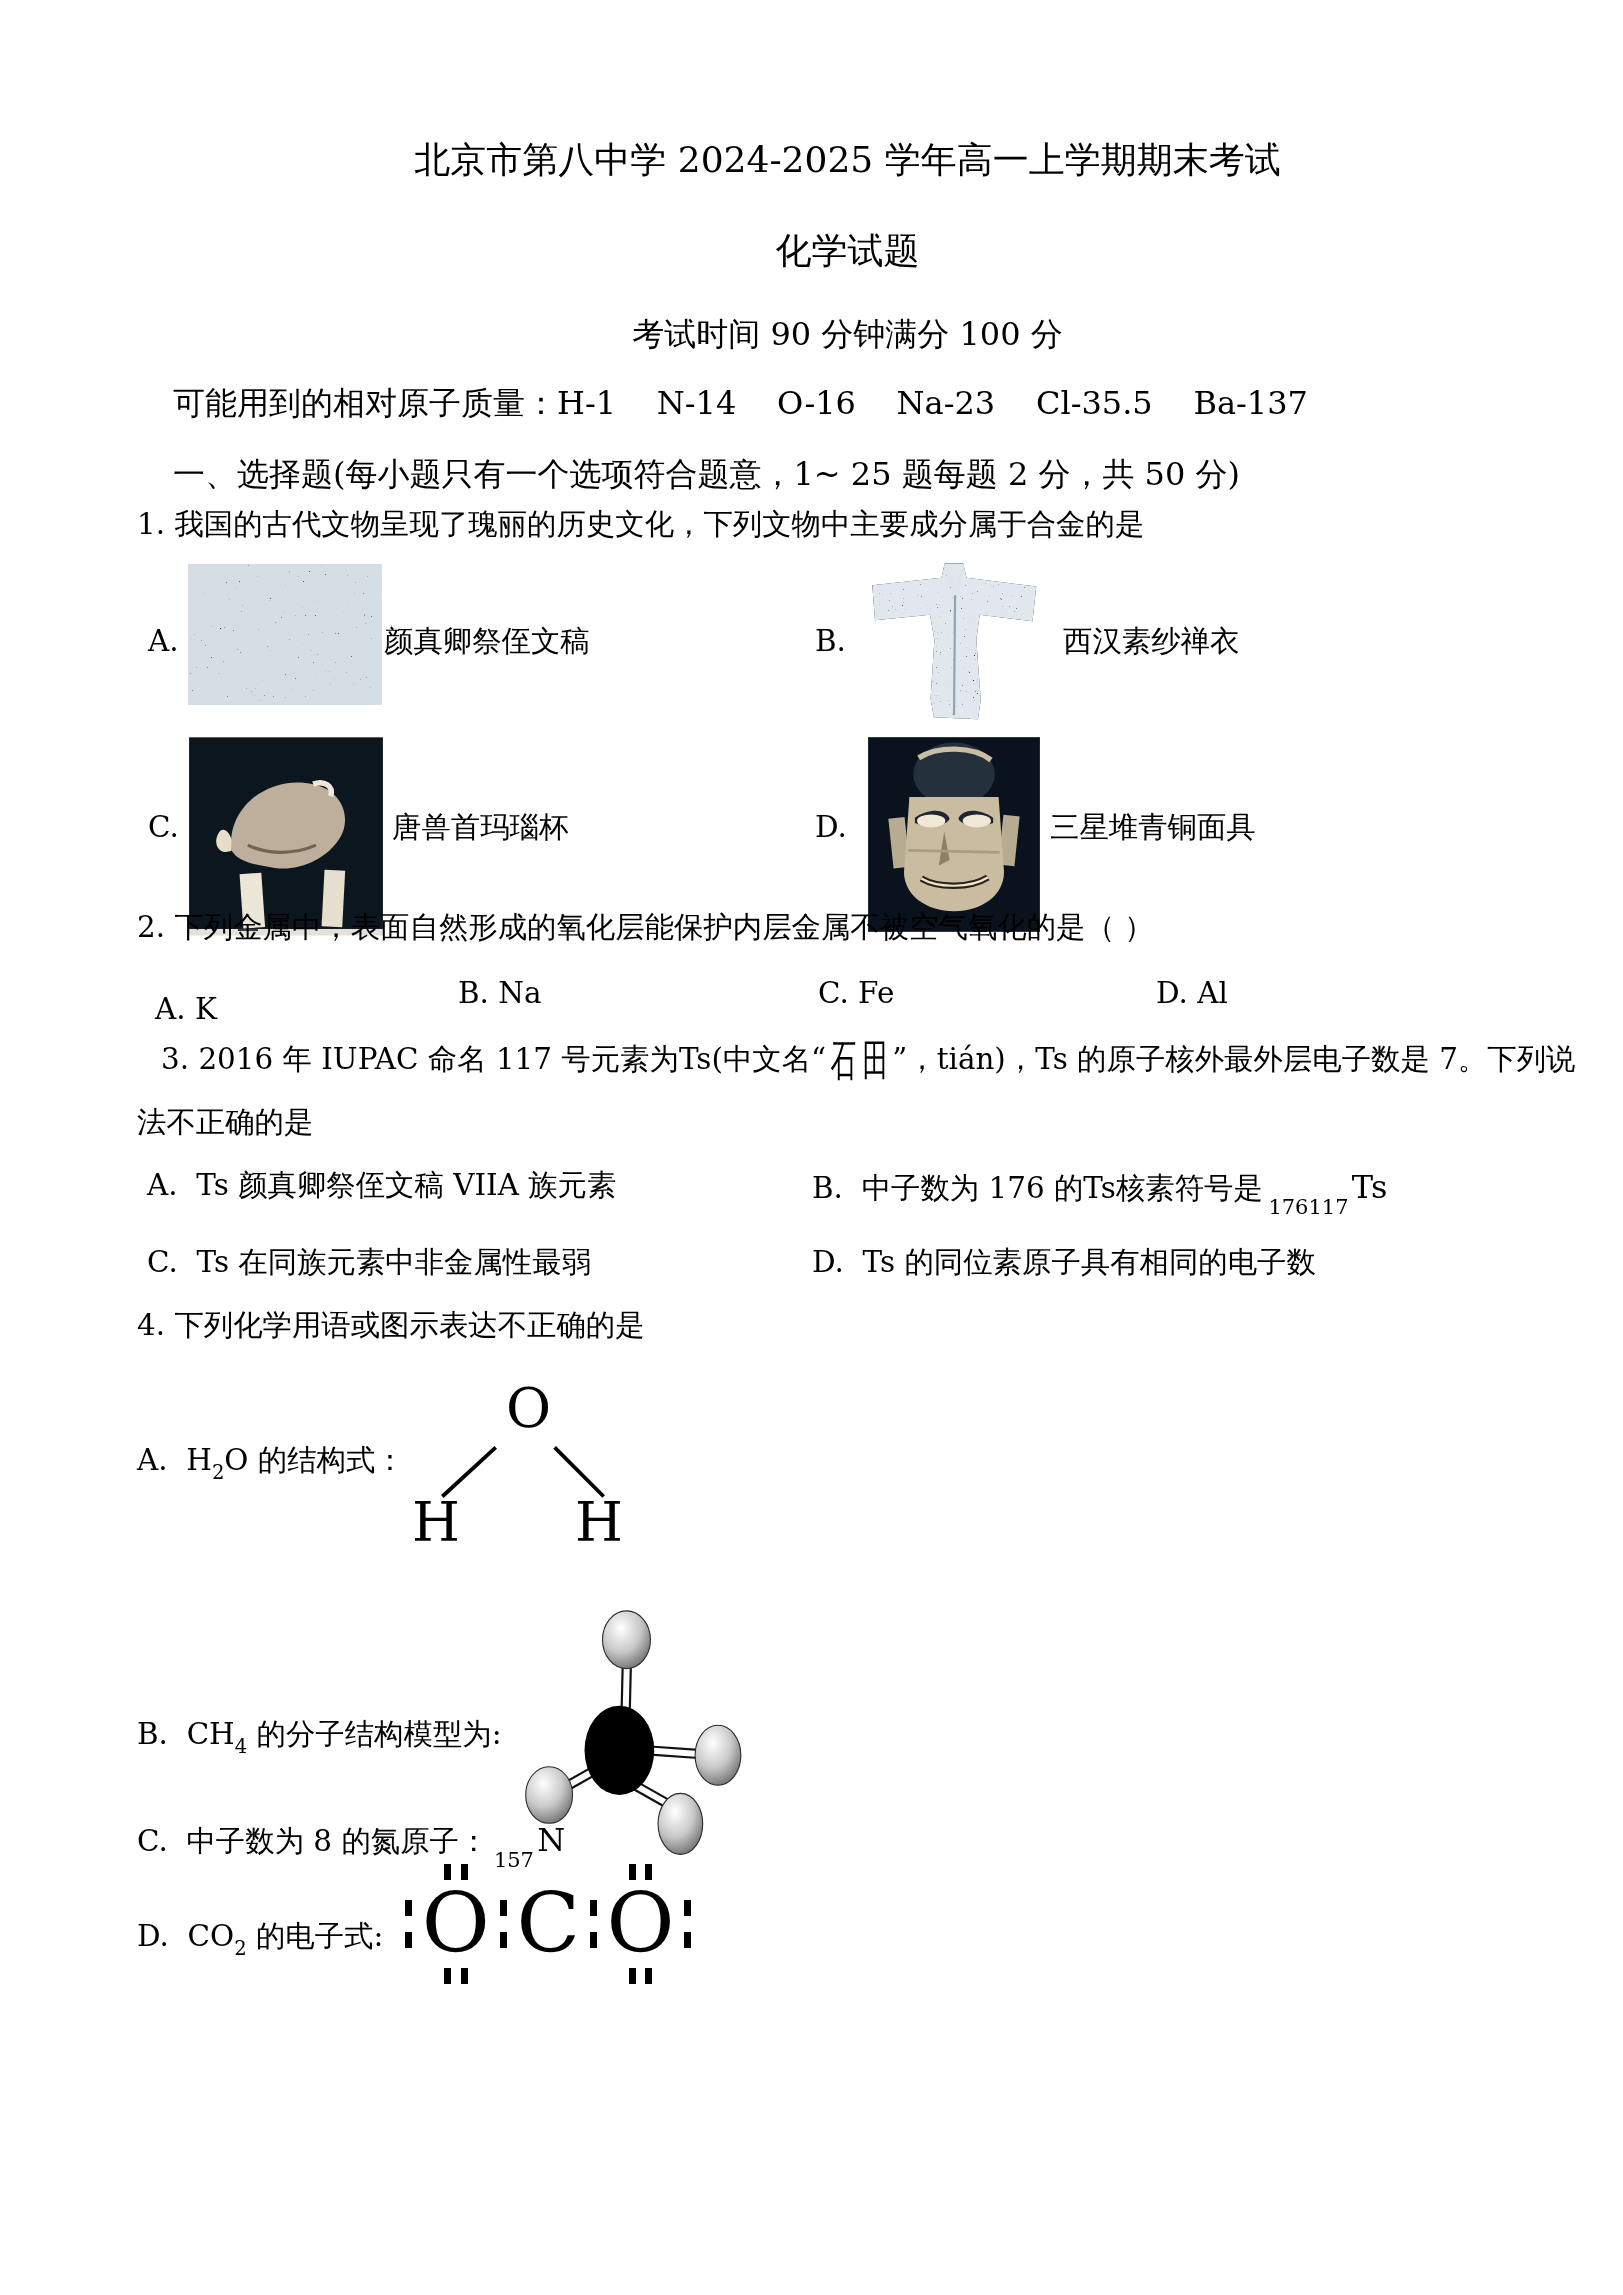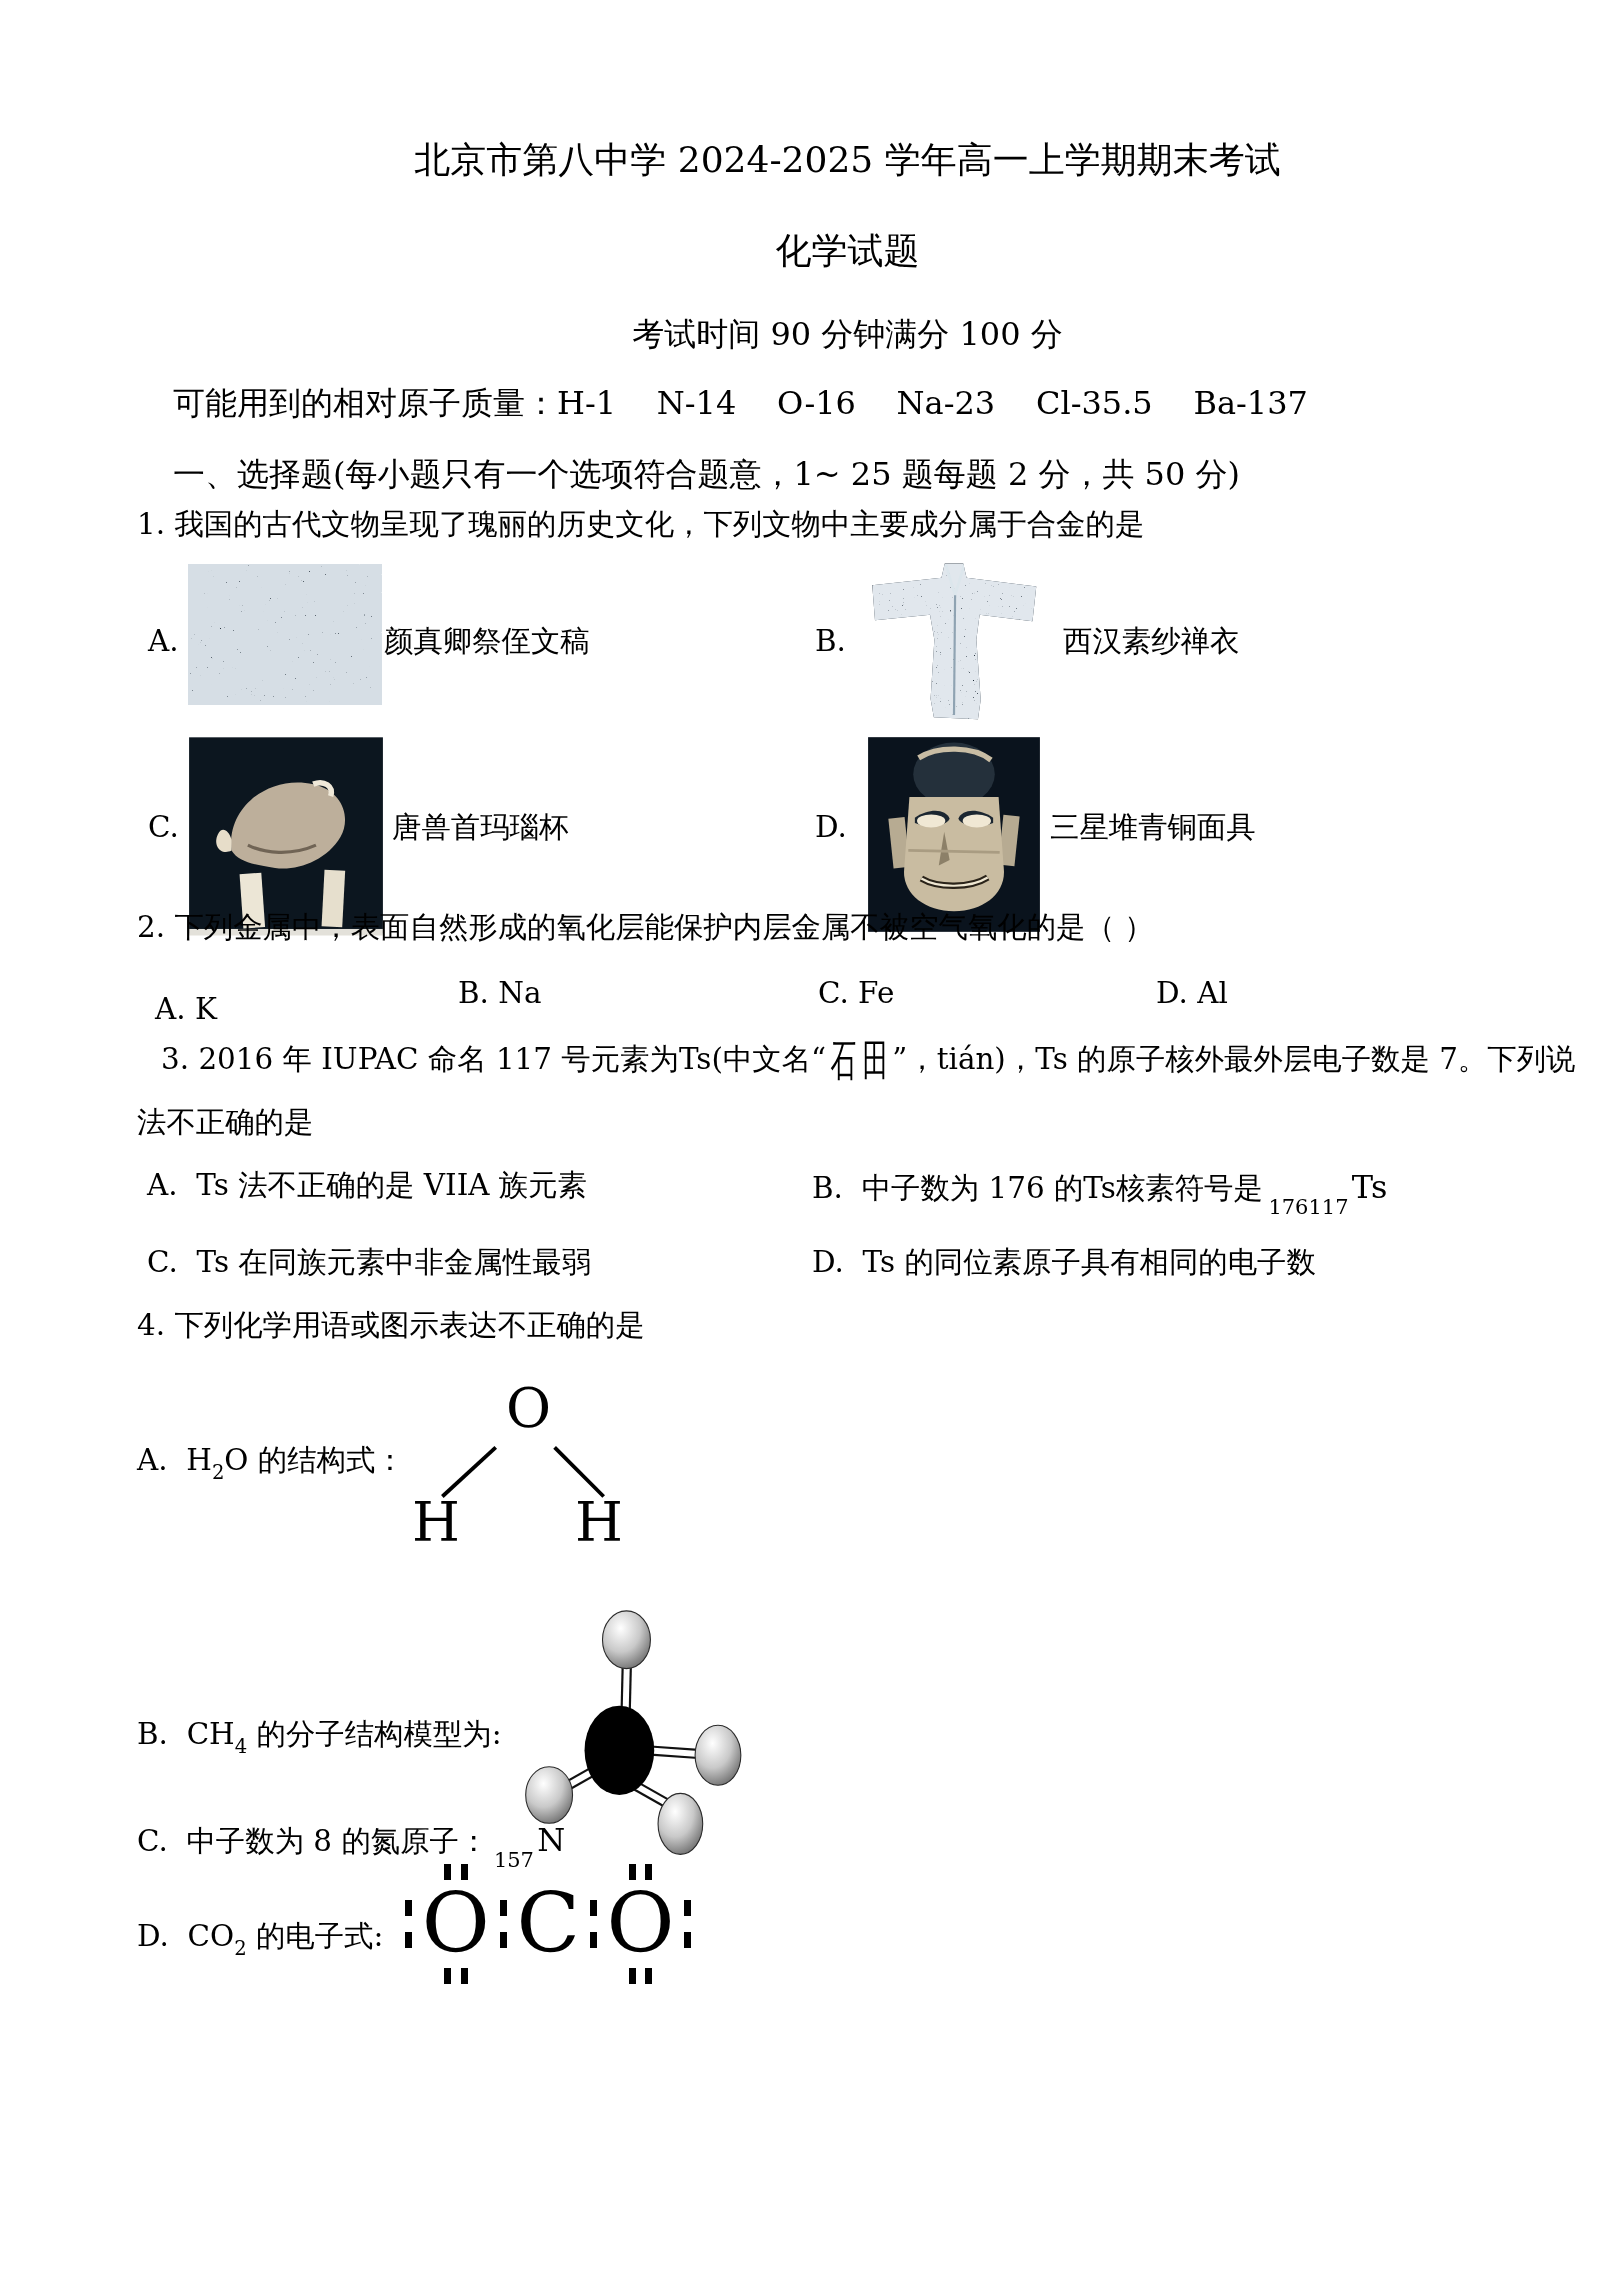--- a/index.html
+++ b/index.html
@@ -114,21 +114,21 @@
   <div class="abs f54" style="left:1050px;top:809px;">三星堆青铜面具</div>
 
   <div class="abs f54" style="left:137px;top:909px;">2. 下列金属中，表面自然形成的氧化层能保护内层金属不被空气氧化的是（ ）</div>
   <div class="abs f54" style="left:155px;top:975px;margin-top:16px;">A. K</div>
   <div class="abs f54" style="left:458px;top:975px;">B. Na</div>
   <div class="abs f54" style="left:818px;top:975px;">C. Fe</div>
   <div class="abs f54" style="left:1156px;top:975px;">D. Al</div>
 
   <div class="abs f54" style="left:137px;top:1039px;margin-left:24px;"><span>3. 2016 年 IUPAC 命名 117 号元素为Ts(中文名“</span><span class="tian"><span class="tp">石</span><span class="tp">田</span></span><span>”，tián)，Ts 的原子核外最外层电子数是 7。下列说</span></div>
   <div class="abs f54" style="left:137px;top:1104px;">法不正确的是</div>
-  <div class="abs f54" style="left:147px;top:1167px;">A.  Ts 法不正确的是 VIIA 族元素</div>
+  <div class="abs f54" style="left:147px;top:1167px;">A.  Ts 颜真卿祭侄文稿 VIIA 族元素</div>
   <div class="abs f54" style="left:812px;top:1167px;"><span>B.  中子数为 176 的Ts核素符号是</span><span class="nuc"><span>176</span><span>117</span></span><span class="sym">Ts</span></div>
   <div class="abs f54" style="left:147px;top:1244px;">C.  Ts 在同族元素中非金属性最弱</div>
   <div class="abs f54" style="left:812px;top:1244px;">D.  Ts 的同位素原子具有相同的电子数</div>
 
   <div class="abs f54" style="left:137px;top:1307px;">4. 下列化学用语或图示表达不正确的是</div>
 
   <div class="abs f54" style="left:137px;top:1442px;"><span>A.  H</span><span class="subsc">2</span><span>O 的结构式：</span></div>
   <div class="abs f100" style="left:506px;top:1381px;">O</div>
   <div class="imgbox" style="left:414px;top:1445px;">
     <svg width="218" height="55" xmlns="http://www.w3.org/2000/svg" viewBox="0 0 400 100">

